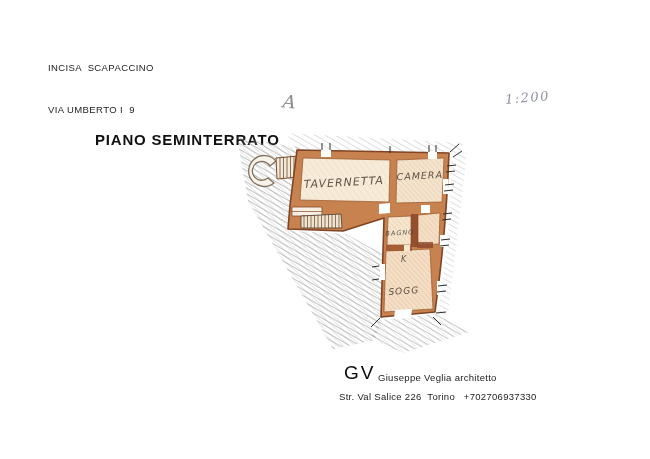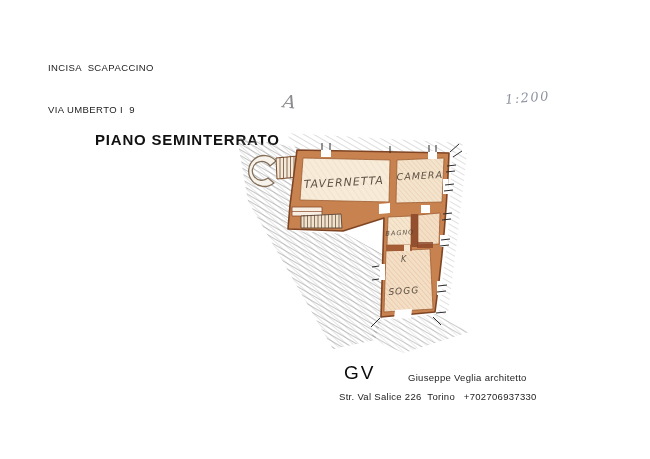--- a/index.html
+++ b/index.html
@@ -28,21 +28,21 @@
   .room-label{
     font-family:"DejaVu Sans",sans-serif;font-style:italic;fill:#4f4236;
     letter-spacing:1px;opacity:.9;
   }
   .footer-logo{
     position:absolute;left:344px;top:362px;font-size:19px;color:#0a0a0a;
     letter-spacing:2px;
     text-align:center;
   }
   .footer-architect{
-    position:absolute;left:408px;top:372px;font-size:9.5px;color:#1c1c1c;
+    position:absolute;left:378px;top:372px;font-size:9.5px;color:#1c1c1c;
     letter-spacing:0.3px;
   }
   .footer-address{
     position:absolute;left:339px;top:391px;font-size:9.5px;color:#1c1c1c;
     letter-spacing:0.3px;white-space:pre;
   }
 </style>
 </head>
 <body>
 

